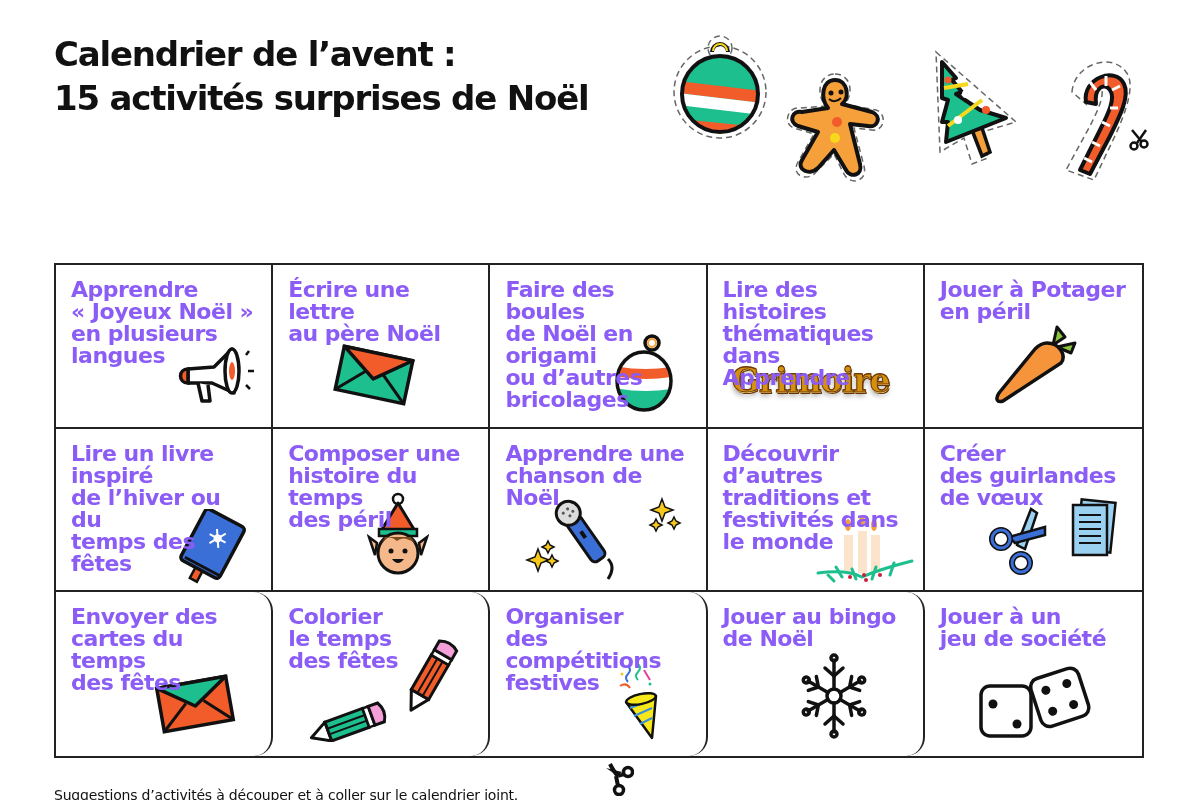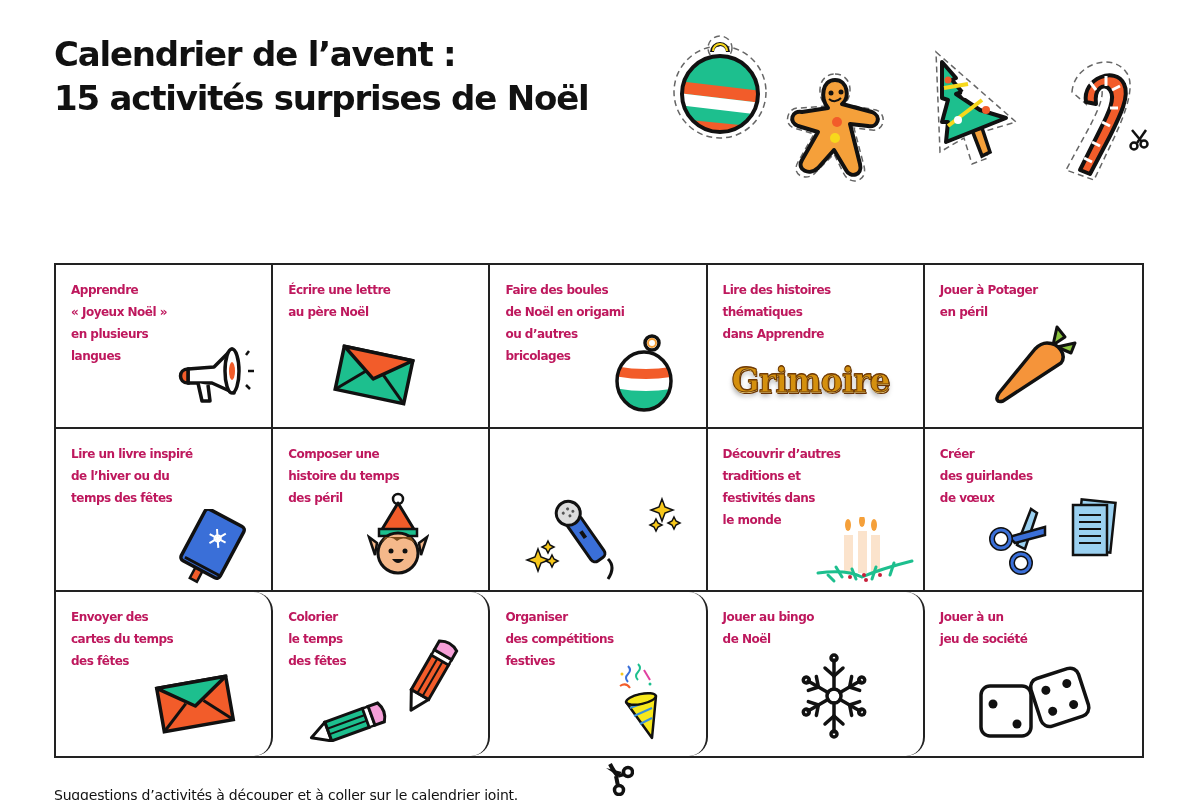--- a/index.html
+++ b/index.html
@@ -20,22 +20,22 @@
     display:grid; grid-template-columns:repeat(5, 1fr); grid-template-rows:repeat(3, 1fr);
     border:2px solid #222; box-sizing:border-box;
   }
   .cell {
     border-right:2px solid #222; border-bottom:2px solid #222; box-sizing:border-box;
     position:relative; padding:14px 14px 0 15px;
   }
   .cell:nth-child(5n) { border-right:none; }
   .cell:nth-child(n+11) { border-bottom:none;border-radius:19px; }
   .cell-text {
-    font-weight:bold; font-size:12px; line-height:22px; letter-spacing:-0.5px;
-    color:#be185d; white-space:pre-line; position:relative; z-index:2;
+    font-weight:bold; font-size:22px; line-height:22px; letter-spacing:-0.5px;
+    color:#8b5cf6; white-space:pre-line; position:relative; z-index:2;
   }
   .cell-icon { position:absolute; z-index:1; }
   .footer-note {
     position:absolute; left:54px; top:787px; font-size:14px; color:#111; white-space:nowrap; letter-spacing:-0.2px;
   }
   .scissors-bottom { position:absolute; left:604px; top:762px; }
   .grimoire-word {
     position:absolute; font-family:"DejaVu Serif",serif; font-weight:bold; font-size:33px;
     letter-spacing:-1px; color:#d4900e;
     text-shadow: 0 1px 0 #fbe28a, 0 -1px 0 #7a3d05, 1px 2px 0 #6b3303, 0 4px 5px rgba(0,0,0,0.35);
@@ -212,20 +212,22 @@
       <path d="M52 52 L60 46 L54 64 Z" fill="#f5b88a" stroke="#111" stroke-width="2.5"></path>
       <circle cx="31" cy="62" r="20" fill="#f5b88a" stroke="#111" stroke-width="3"></circle>
       <path d="M14 52 Q22 42 30 50 Q36 44 48 52 L44 46 L18 46Z" fill="#7a4a1a"></path>
       <circle cx="24" cy="60" r="2.5" fill="#111"></circle>
         <circle cx="38" cy="60" r="2.5" fill="#111"></circle>
       <path d="M25 68 Q31 76 37 68 Z" fill="#111"></path>
     </svg>
   </div>
 
   <div class="cell">
+    <div class="cell-text">Apprendre une
+chanson de Noël</div>
     <svg class="cell-icon" style="left:22px;top:64px" width="180" height="92" viewBox="0 0 180 92">
       <g transform="rotate(-35 70 40)">
         <rect x="62" y="22" width="16" height="50" rx="5" fill="#3a6fd8" stroke="#111" stroke-width="3"></rect>
         <circle cx="70" cy="16" r="12" fill="#ddd" stroke="#111" stroke-width="3"></circle>
         <circle cx="66" cy="13" r="1.5" fill="#555"></circle>
           <circle cx="72" cy="12" r="1.5" fill="#555"></circle>
         <circle cx="70" cy="19" r="1.5" fill="#555"></circle>
           <circle cx="75" cy="17" r="1.5" fill="#555"></circle>
         <rect x="68" y="38" width="4" height="8" fill="#111"></rect>
       </g>

